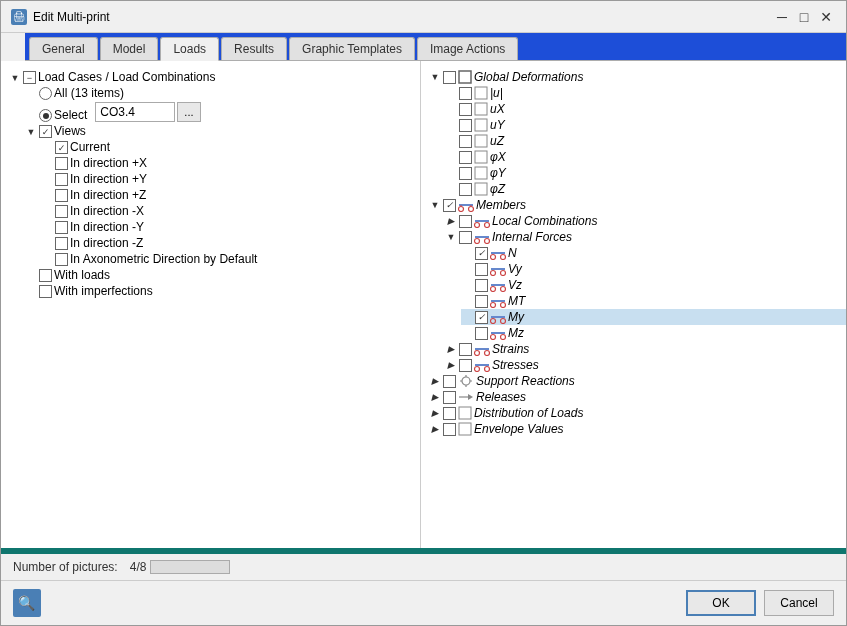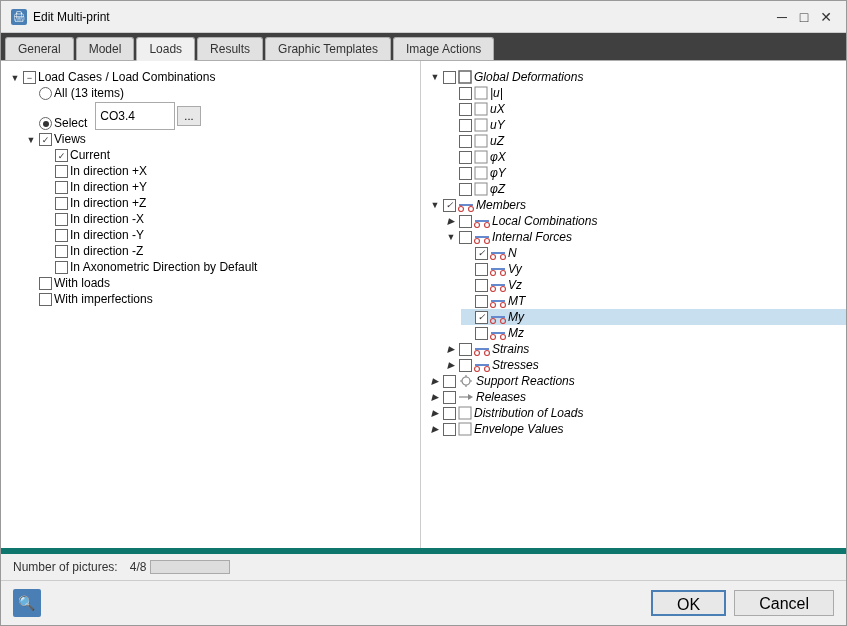--- a/index.html
+++ b/index.html
@@ -63,24 +63,25 @@
       background: transparent;
       cursor: pointer;
       font-size: 14px;
       display: flex;
       align-items: center;
       justify-content: center;
       color: #333;
     }
     .tabs {
       display: flex;
-      background: #404040;
+      background: #1d4ed8;
       border-bottom: 1px solid #adadad;
       padding-top: 4px;
       padding-left: 4px;
+      margin-left: 24px;
     }
     .tab {
       padding: 4px 12px;
       border: 1px solid #adadad;
       border-bottom: none;
       background: #e1e1e1;
       cursor: pointer;
       margin-right: 2px;
       font-size: 12px;
       color: #333;
@@ -174,21 +175,21 @@
     .expand-btn.leaf { visibility: hidden; }
     .tree-label {
       font-size: 12px;
       color: #000;
     }
     .text-input {
       border: 1px solid #aaa;
       background: white;
       padding: 2px 4px;
       font-size: 12px;
-      height: 28px;
+      height: 20px;
       flex: 1;
     }
     .dots-btn {
       border: 1px solid #aaa;
       background: #e8e8e8;
       padding: 2px 6px;
       font-size: 11px;
       cursor: pointer;
       height: 20px;
     }
@@ -238,22 +239,22 @@
       height: 28px;
       background: #4a7fb5;
       display: flex;
       align-items: center;
       justify-content: center;
       border-radius: 2px;
       color: white;
       font-size: 14px;
     }
     .btn {
-      padding: 4px 24px;
-      font-size: 16px;
+      padding: 4px 13px;
+      font-size: 12px;
       border: 1px solid #aaa;
       background: #e8e8e8;
       cursor: pointer;
       min-width: 70px;
       height: 26px;
     }
     .btn-ok {
       background: #e8e8e8;
       border: 2px solid #4a7fb5;
     }

